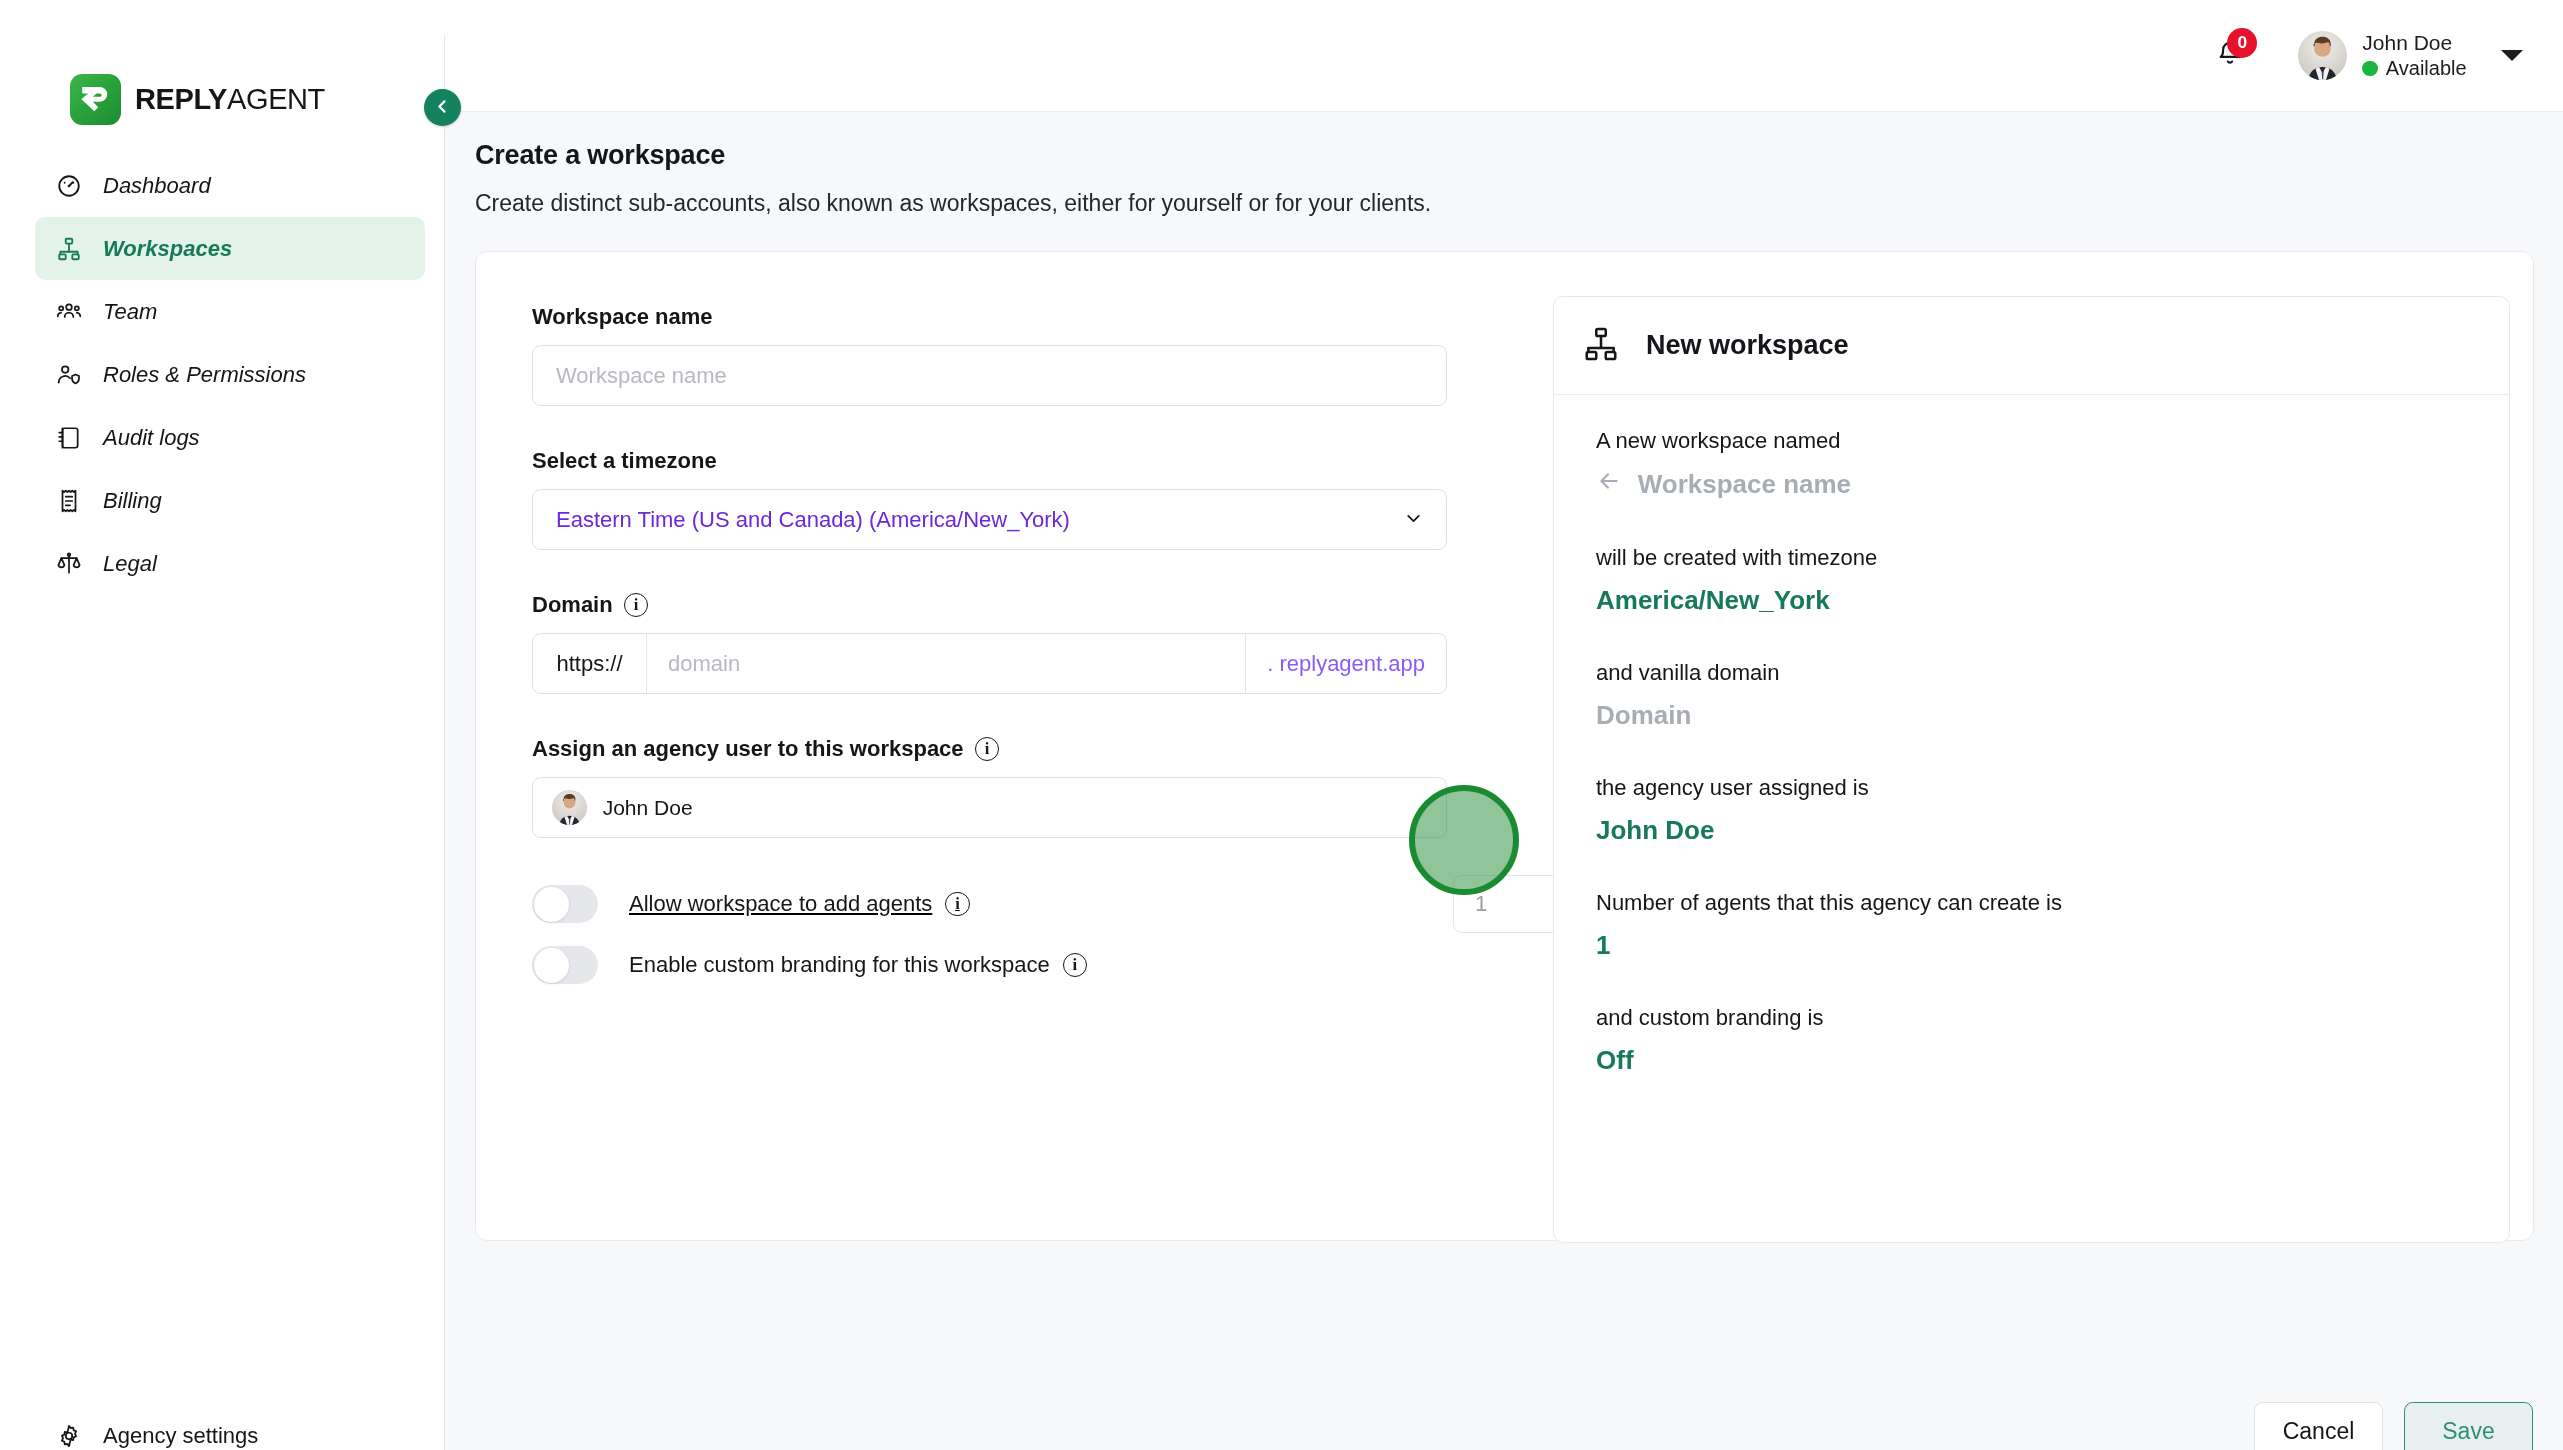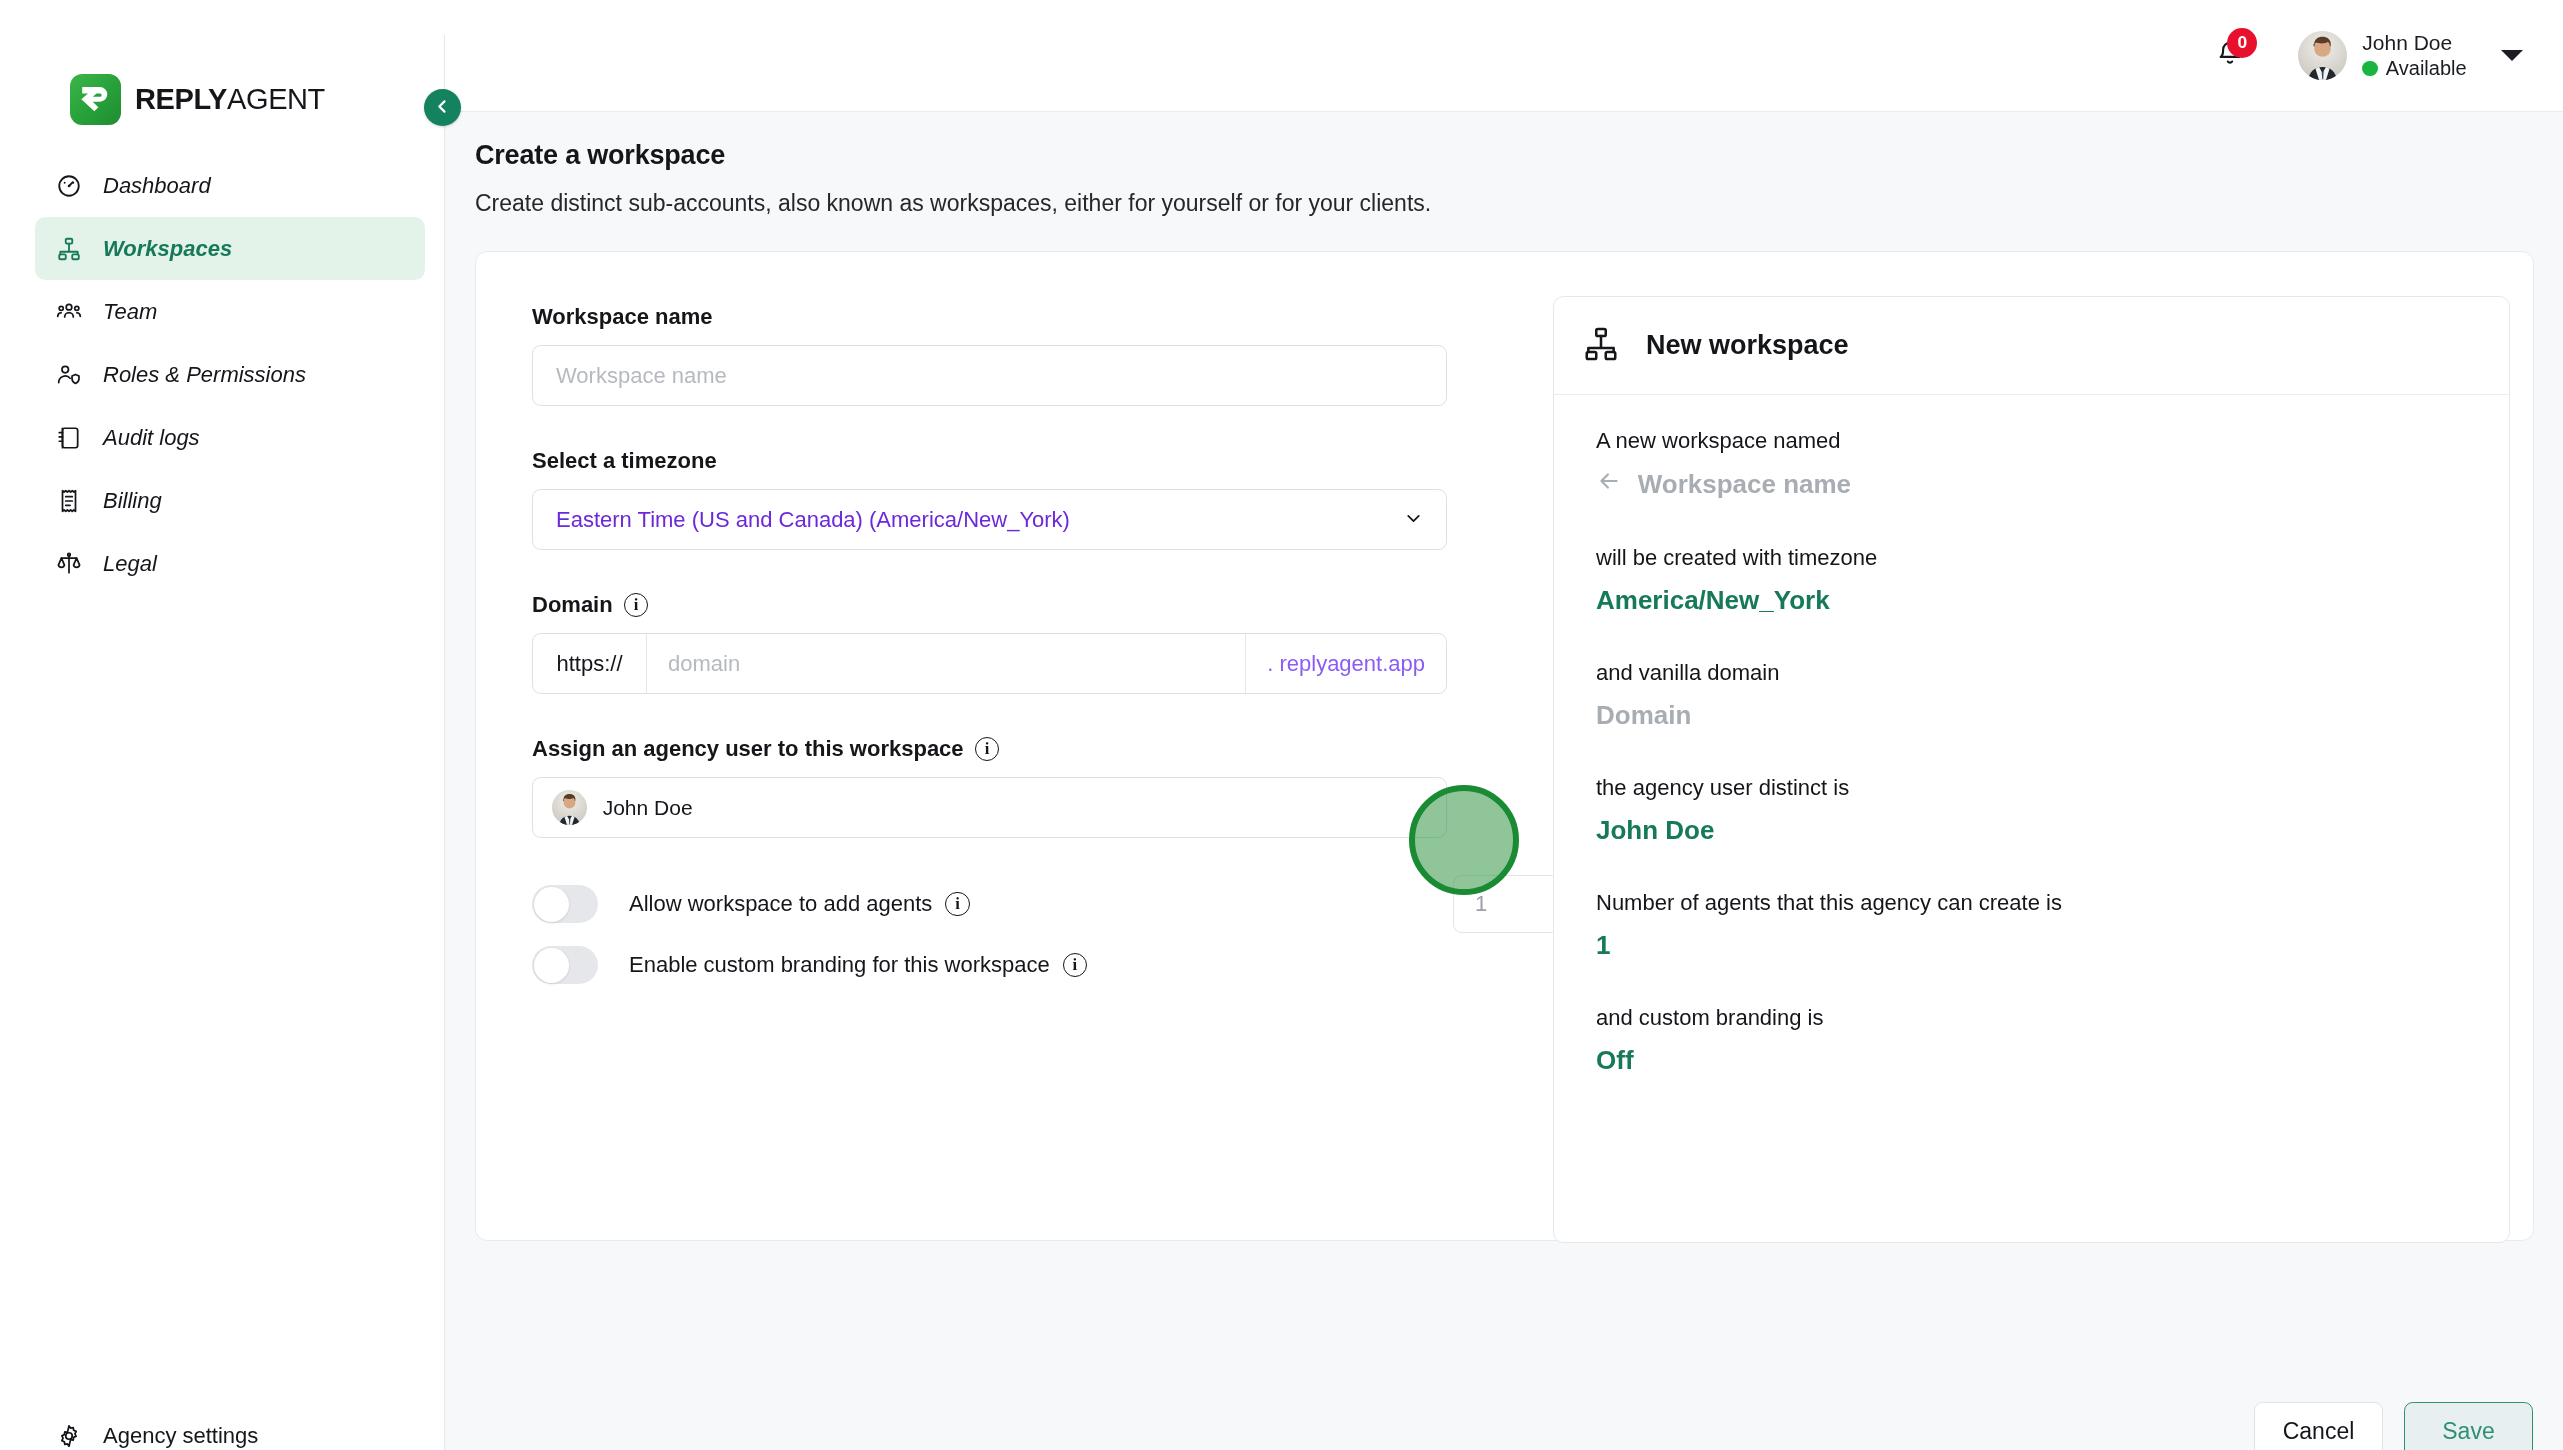--- a/index.html
+++ b/index.html
@@ -473,21 +473,21 @@
               <path d="M18.5 15c0-5.5 4.2-8.5 9.5-8.5S37.5 9.5 37.5 15c0 1.4-.4 2.6-.9 3.1-.3-2.6-1-4.6-2.4-5.4-2.8 1.8-9.4 2.1-13.2.5-1.6 1-2 3-2.2 5-.6-.6-1.3-1.8-1.3-3.2z" fill="#5a3c28"></path>
               <path d="M12 56c0-9.2 7.2-15 16-15s16 5.8 16 15z" fill="#23282f"></path>
               <path d="M24 41l4 7 4-7 4 2-4 13h-8l-4-13z" fill="#f2f3f5"></path>
               <path d="M27 45l1.2 2 1.2-2-.6 10h-1.2z" fill="#3a4554"></path>
             </svg>
           </div>
           <span class="assign-name">John Doe</span>
         </div>
       </div>
 
-      <div class="toggle-row" style="margin-top:47px; position:relative;">
+      <div class="toggle-row" style="margin-top:47px; position:relative;text-decoration:underline;">
         <div class="switch">
           <div class="knob"></div>
         </div>
         <div class="toggle-label">
           <span>Allow workspace to add agents</span>
           <span class="info-i">i</span>
         </div>
         <input class="agents-inp" type="text" placeholder="1" style="">
       </div>
 
@@ -526,21 +526,21 @@
           </span>
           <span>Workspace name</span>
         </div>
 
         <div class="pv-line">will be created with timezone</div>
         <div class="pv-val">America/New_York</div>
 
         <div class="pv-line">and vanilla domain</div>
         <div class="pv-val muted-gray">Domain</div>
 
-        <div class="pv-line">the agency user distinct is</div>
+        <div class="pv-line">the agency user assigned is</div>
         <div class="pv-val">John Doe</div>
 
         <div class="pv-line">Number of agents that this agency can create is</div>
         <div class="pv-val">1</div>
 
         <div class="pv-line">and custom branding is</div>
         <div class="pv-val">Off</div>
 
       </div>
     </div>

